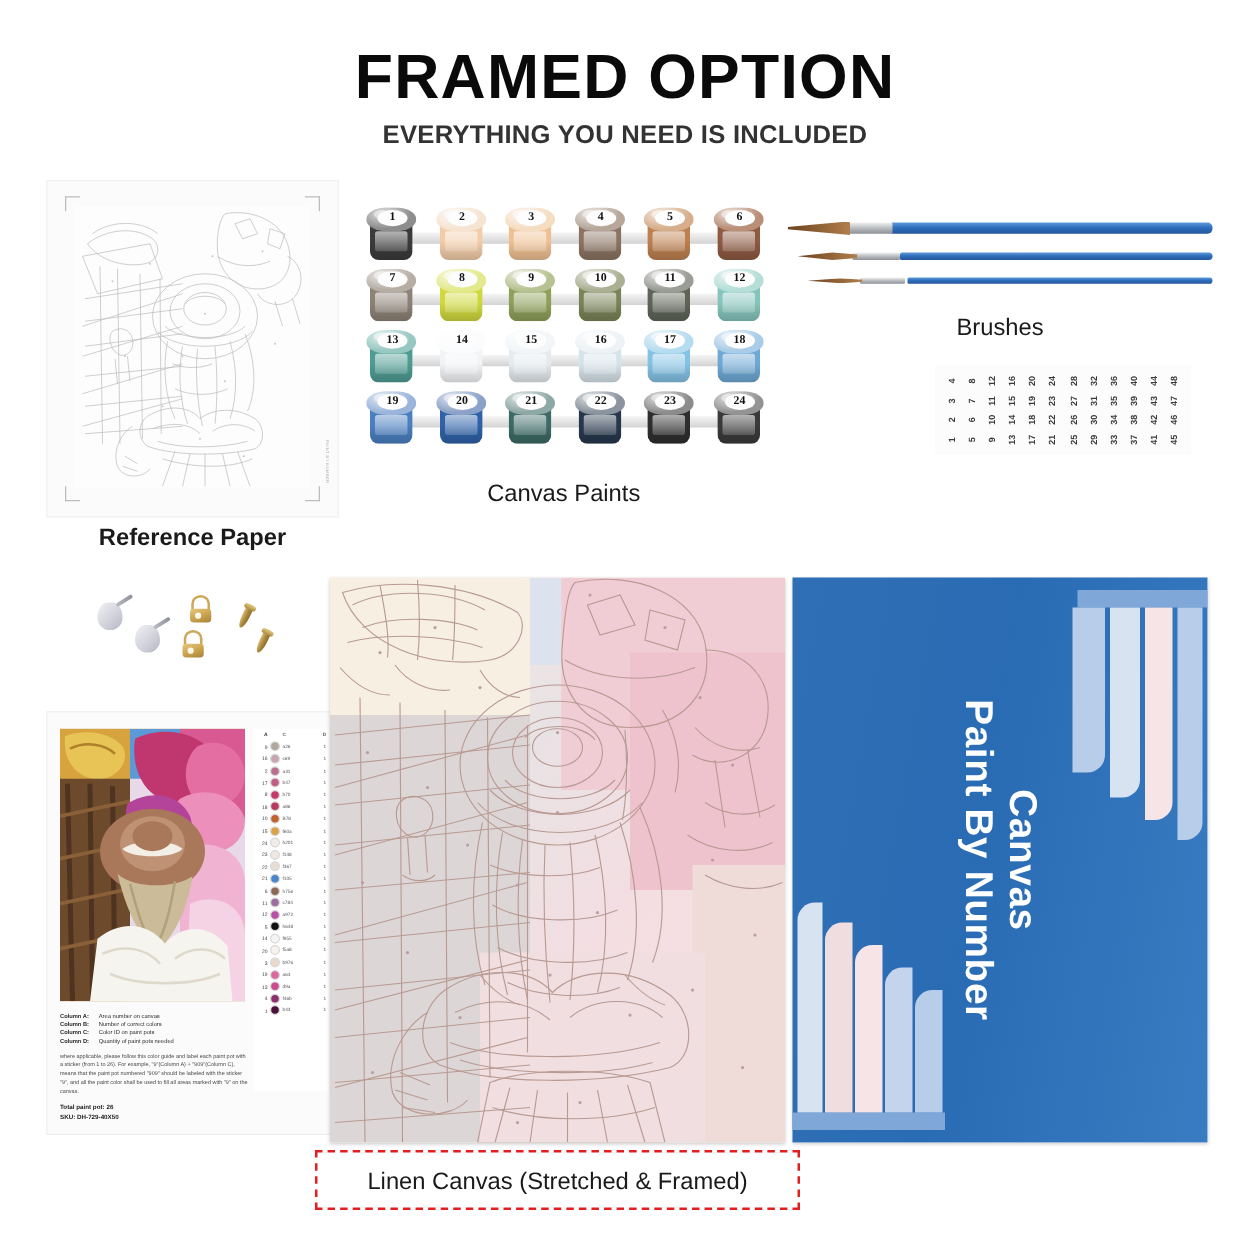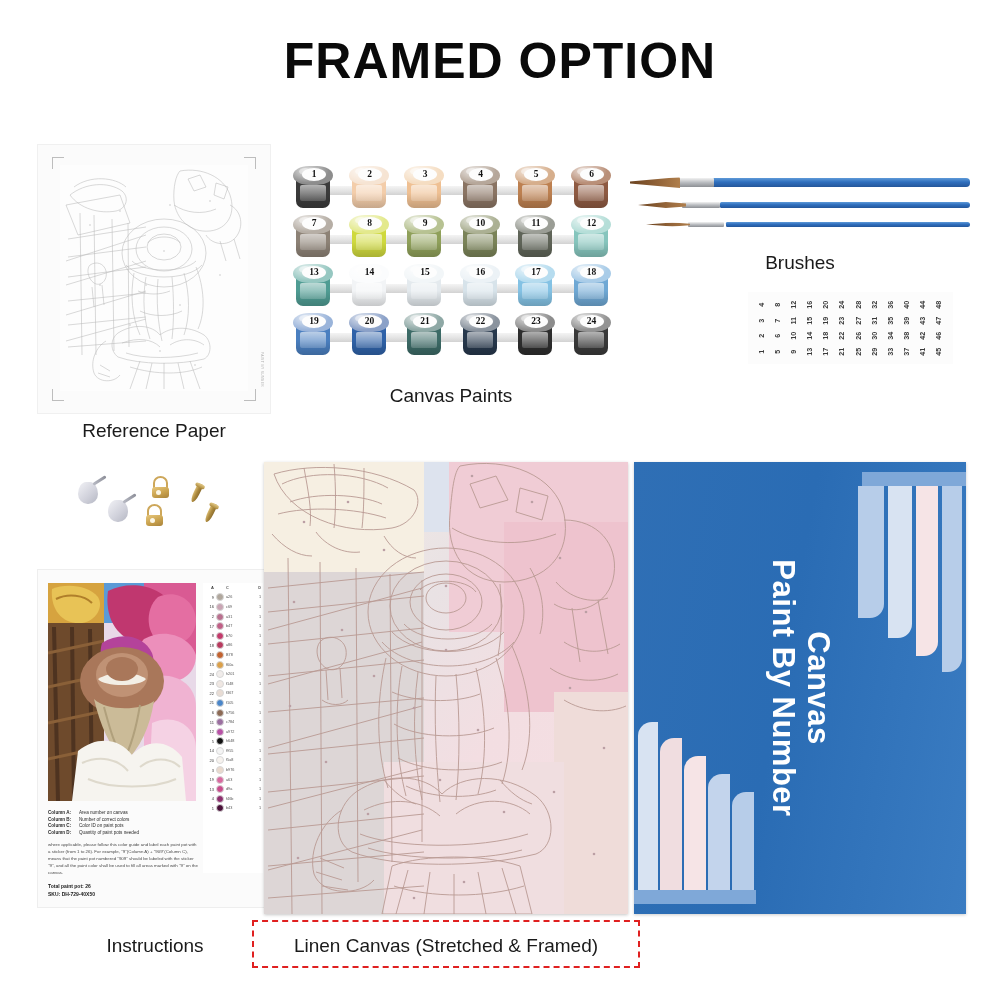--- a/index.html
+++ b/index.html
@@ -249,20 +249,21 @@
     width: 388px; height: 48px;
     border: 2px dashed #e02020;
   }
 </style>
 </head>
 <body>
 
 <div class="page">
 
   <div class="title">FRAMED OPTION</div>
+  <div class="subtitle">EVERYTHING YOU NEED IS INCLUDED</div>
 
   <div class="refpaper">
     <div class="crop tl"></div>
     <div class="crop tr"></div>
     <div class="crop bl"></div>
     <div class="crop br"></div>
     <div class="ref-art">
       <svg width="188" height="226" viewBox="0 0 188 226">
         <rect width="188" height="226" fill="#fdfdfd"></rect>
         <g stroke="#b9b9b9" fill="none" stroke-width="0.55">
@@ -339,21 +340,21 @@
             <circle cx="100" cy="186" r="0.8"></circle>
           <circle cx="40" cy="120" r="0.8"></circle>
             <circle cx="160" cy="110" r="0.8"></circle>
           <circle cx="70" cy="160" r="0.8"></circle>
             <circle cx="135" cy="200" r="0.8"></circle>
         </g>
       </svg>
     </div>
     <div class="ref-side-text">PAINT BY NUMBER</div>
   </div>
-  <div class="caption" style="left:38px; top:420px; width:232px;">Reference Paper</div>
+  <div class="caption" style="left:38px; top:420px; width:232px;font-weight:bold;">Reference Paper</div>
 
   <div class="paints">
     <div class="paint-row">
         <div class="rail"></div>
         <div class="pot" style="left: 0px;">
           <div class="pot-body" style="background: linear-gradient(rgb(59, 59, 59) 0%, rgb(59, 59, 59) 55%, rgba(0, 0, 0, 0.18) 100%), rgb(59, 59, 59);"></div>
           <div class="pot-cap" style="background: radial-gradient(at 35% 25%, rgba(255, 255, 255, 0.75), rgba(255, 255, 255, 0) 60%), rgb(141, 141, 141);">
             <div class="pot-gloss"></div>
             <div class="pot-num">1</div>
           </div>
@@ -828,21 +829,20 @@
       <div class="totals">
         <span>Total paint pot:</span>
         <span>26</span>
       </div>
       <div class="totals">
         <span>SKU:</span>
         <span>DH-729-40X50</span>
       </div>
     </div>
   </div>
-  <div class="caption" style="left:38px; top:935px; width:234px;">Instructions</div>
 
   <div class="canvas-wrap">
     <svg width="364" height="452" viewBox="0 0 364 452">
       <defs>
         <linearGradient id="bgsky" x1="0" y1="0" x2="1" y2="1">
           <stop offset="0%" stop-color="#f7efe6"></stop>
           <stop offset="38%" stop-color="#e9e2e4"></stop>
           <stop offset="62%" stop-color="#f3dee2"></stop>
           <stop offset="100%" stop-color="#f6dfe3"></stop>
         </linearGradient>

